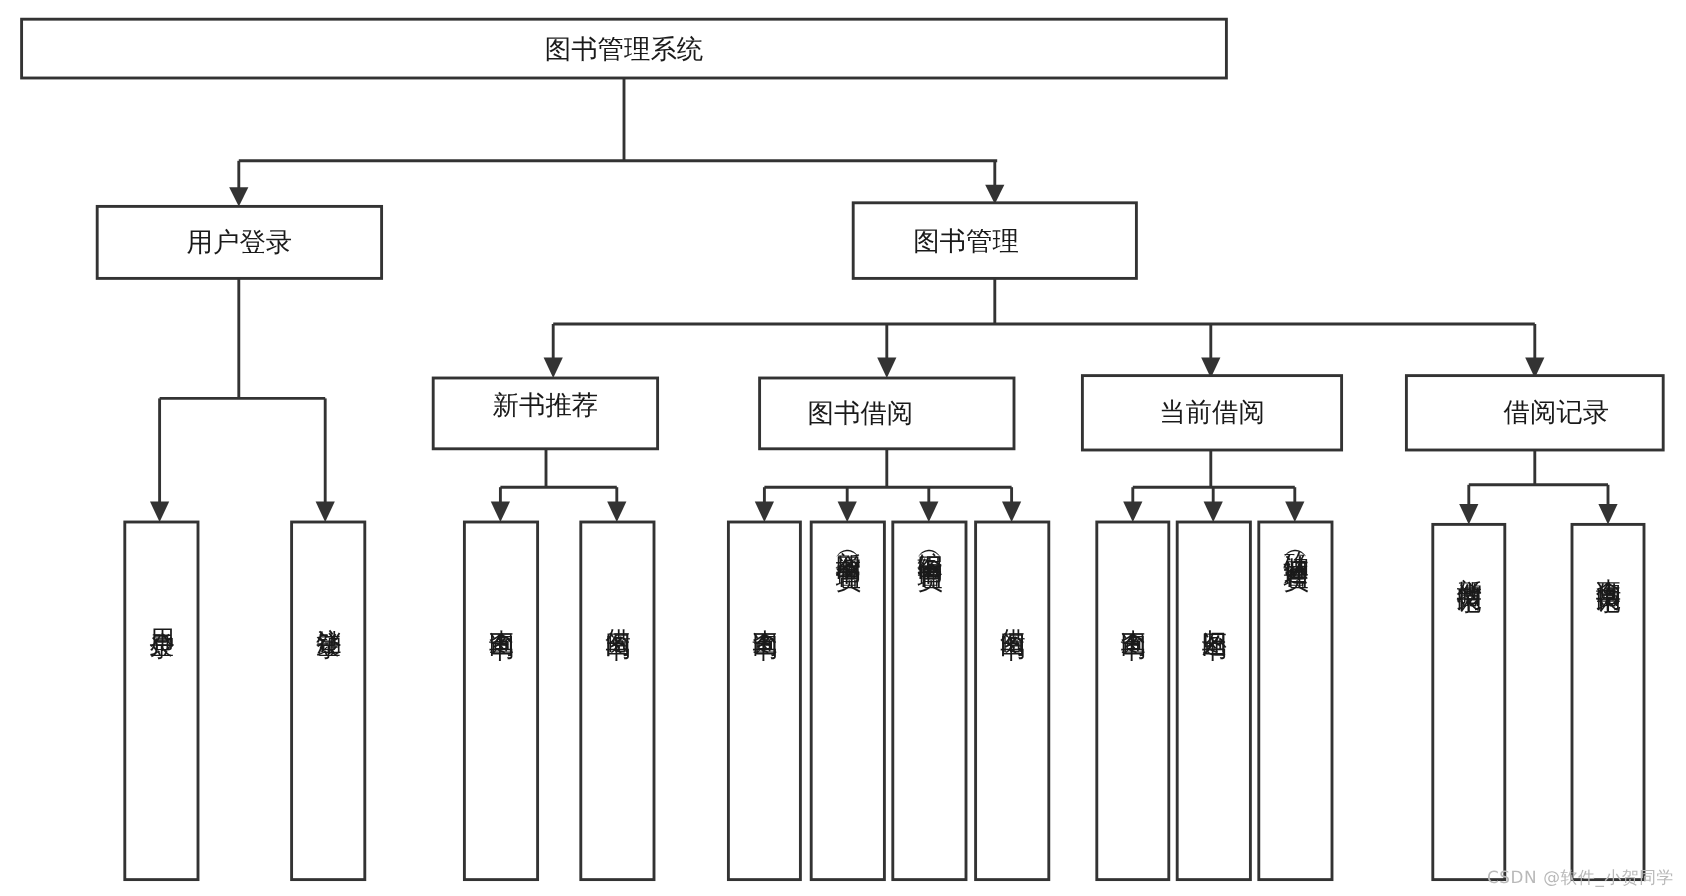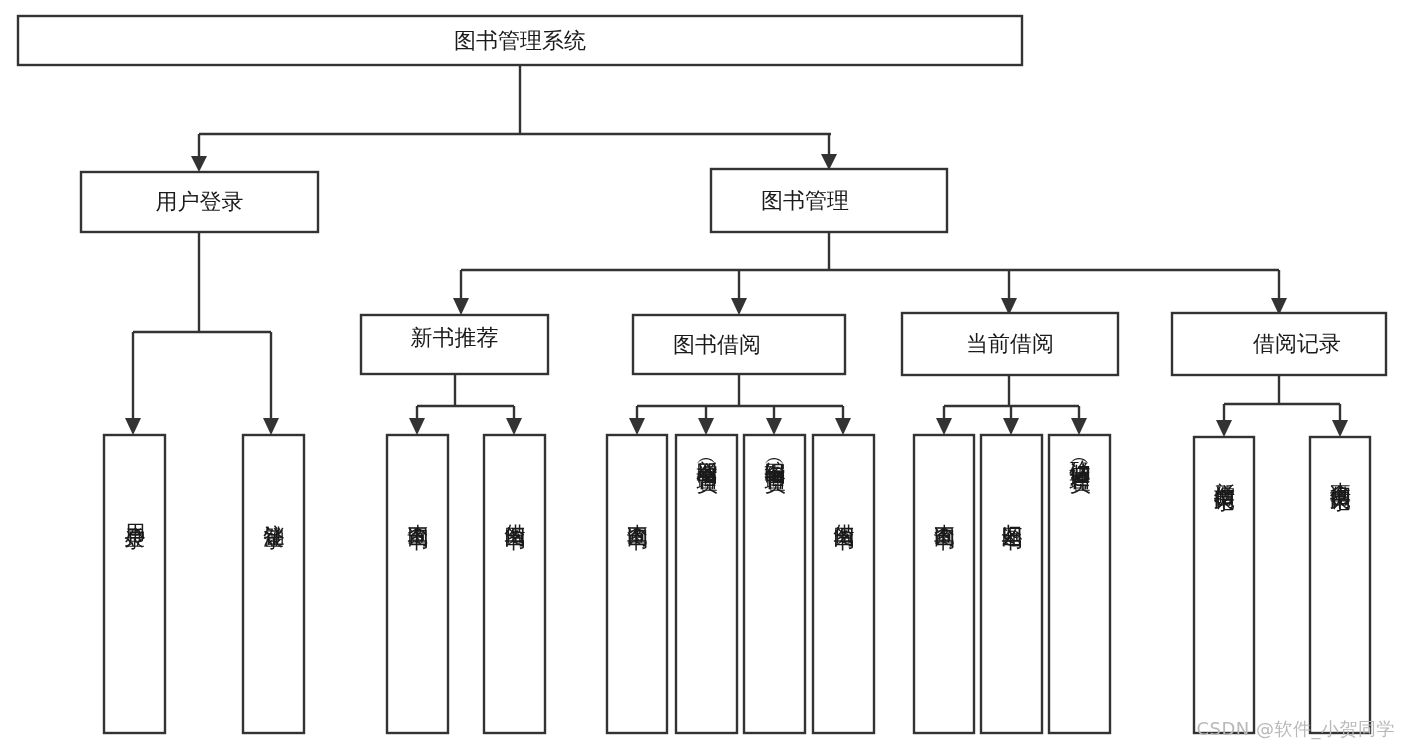--- a/index.html
+++ b/index.html
@@ -30,21 +30,21 @@
     fill: none;
   }
   .arrow-head {
     fill: #333333;
     stroke: none;
   }
   .watermark {
     position: absolute;
     right: 10px;
     bottom: 6px;
-    font-size: 18px;
+    font-size: 14px;
     color: #b9b9b9;
     font-family: "DejaVu Sans", "Liberation Sans", sans-serif;
     white-space: nowrap;
     pointer-events: none;
     letter-spacing: 0.5px;
   }
   .vlabel-wrap {
     position: absolute;
     display: flex;
     align-items: flex-start;

